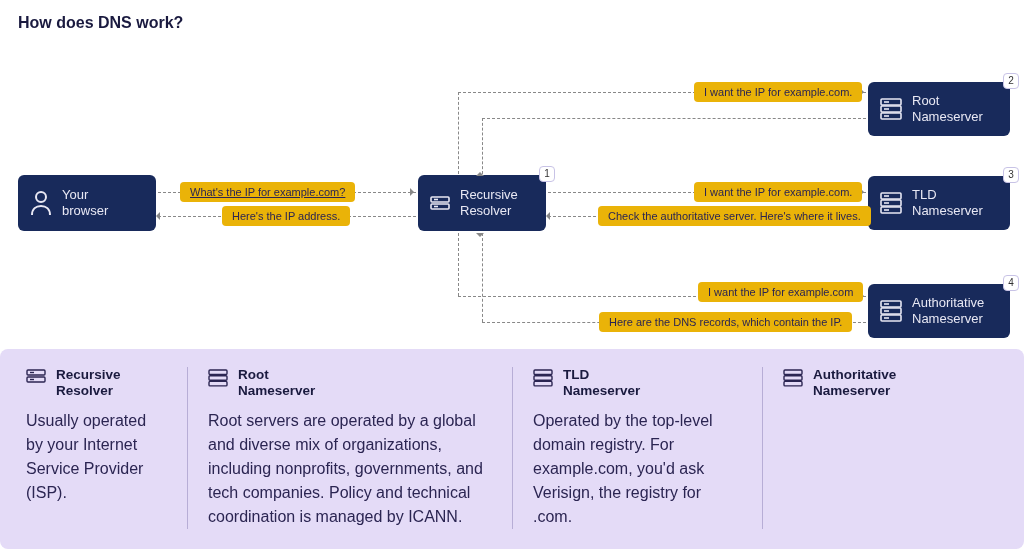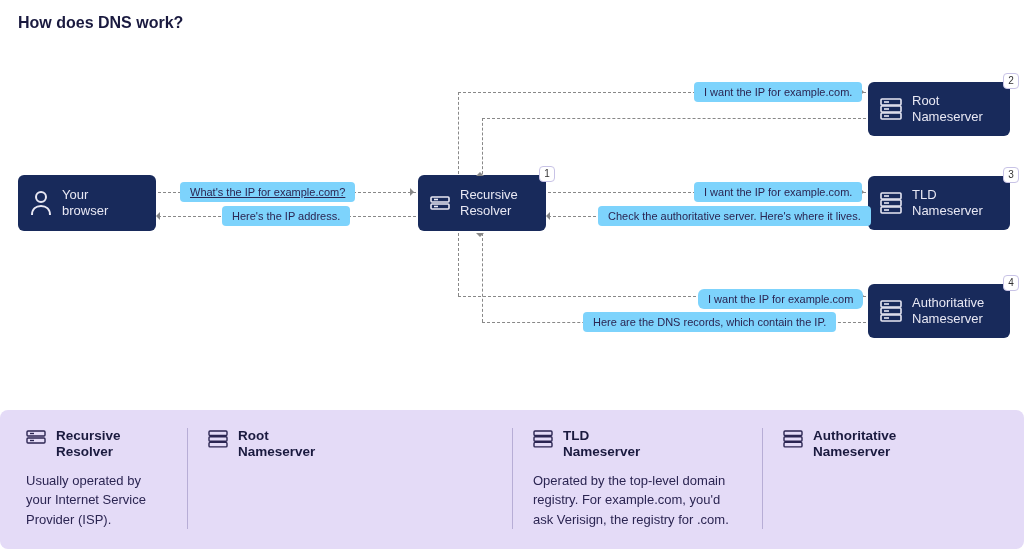--- a/index.html
+++ b/index.html
@@ -42,21 +42,21 @@
     background: #fff;
     border: 1px solid #c8c3e6;
     border-radius: 4px;
     font-size: 10px;
     color: #333;
     width: 16px; height: 16px;
     display: flex; align-items: center; justify-content: center;
   }
   .msg {
     position: absolute;
-    background: #7dd3fc;
+    background: #eab308;
     color: #2b2552;
     font-size: 11px;
     padding: 4px 10px;
     border-radius: 4px;
     white-space: nowrap;
   }
   .dash {
     position: absolute;
     border: 0 dashed #888;
   }
@@ -81,21 +81,21 @@
     gap: 0;
   }
   .legend-col {
     padding: 0 20px;
     border-left: 1px solid #b7add6;
     display: flex; flex-direction: column;
   }
   .legend-col:first-child { border-left: none; padding-left: 4px; }
   .legend-col .hdr { display: flex; align-items: flex-start; gap: 10px; margin-bottom: 10px; }
   .legend-col .hdr .ttl { font-weight: 800; font-size: 13.5px; line-height: 1.2; }
-  .legend-col .desc { font-size: 13px; line-height: 1.5; color: #2b2552; }
+  .legend-col .desc { font-size: 16px; line-height: 1.5; color: #2b2552; }
   .legend .icon-box { width: 20px; height: 16px; flex-shrink: 0; margin-top: 2px; }
 
   .lc1 { flex: 0 0 165px; }
   .lc2 { flex: 0 0 325px; }
   .lc3 { flex: 0 0 250px; }
   .lc4 { flex: 1 1 auto; }
 
   svg { display: block; }
 </style>
 </head>
@@ -199,26 +199,26 @@
   <div class="arrow right" style="left:860px; top:138px;"></div>
   <div class="msg" style="left:694px; top:132px;">I want the IP for example.com.</div>
 
   <div class="dash dash-h" style="left:548px; top:166px; width:318px;"></div>
   <div class="arrow left" style="left:542px; top:162px;"></div>
   <div class="msg" style="left:598px; top:156px;text-align:center;">Check the authoritative server. Here's where it lives.</div>
 
   <div class="dash dash-v" style="left:458px; top:183px; height:63px;"></div>
   <div class="dash dash-h" style="left:458px; top:246px; width:408px;"></div>
   <div class="arrow right" style="left:860px; top:242px;"></div>
-  <div class="msg" style="left:698px; top:239px;border-radius:6px;">I want the IP for example.com</div>
+  <div class="msg" style="left:698px; top:232px;">I want the IP for example.com</div>
 
   <div class="dash dash-v" style="left:482px; top:183px; height:89px;"></div>
   <div class="dash dash-h" style="left:482px; top:272px; width:384px;"></div>
   <div class="arrow left" style="left:476px; top:183px; transform:rotate(-90deg);"></div>
-  <div class="msg" style="left:583px; top:262px;text-align:right;">Here are the DNS records, which contain the IP.</div>
+  <div class="msg" style="left:599px; top:262px;text-align:right;">Here are the DNS records, which contain the IP.</div>
 
 </div>
 
 <div class="legend">
   <div class="legend-col lc1">
     <div class="hdr">
       <span class="icon-box">
         <svg width="20" height="14" viewBox="0 0 20 14" fill="none" stroke="#2b2552" stroke-width="1.4">
           <rect x="1" y="1" width="18" height="5" rx="1"></rect>
             <rect x="1" y="8" width="18" height="5" rx="1"></rect>
@@ -237,20 +237,21 @@
       <span class="icon-box">
         <svg width="20" height="18" viewBox="0 0 20 18" fill="none" stroke="#2b2552" stroke-width="1.4">
           <rect x="1" y="1" width="18" height="4.5" rx="1"></rect>
             <rect x="1" y="6.7" width="18" height="4.5" rx="1"></rect>
             <rect x="1" y="12.4" width="18" height="4.5" rx="1"></rect>
         </svg>
       </span>
       <div class="ttl" style="white-space:pre-line;">Root
 Nameserver</div>
     </div>
+    <div class="desc">Root servers are operated by a global and diverse mix of organizations, including nonprofits, governments, and tech companies. Policy and technical coordination is managed by ICANN.</div>
   </div>
 
   <div class="legend-col lc3">
     <div class="hdr">
       <span class="icon-box">
         <svg width="20" height="18" viewBox="0 0 20 18" fill="none" stroke="#2b2552" stroke-width="1.4">
           <rect x="1" y="1" width="18" height="4.5" rx="1"></rect>
             <rect x="1" y="6.7" width="18" height="4.5" rx="1"></rect>
             <rect x="1" y="12.4" width="18" height="4.5" rx="1"></rect>
         </svg>

